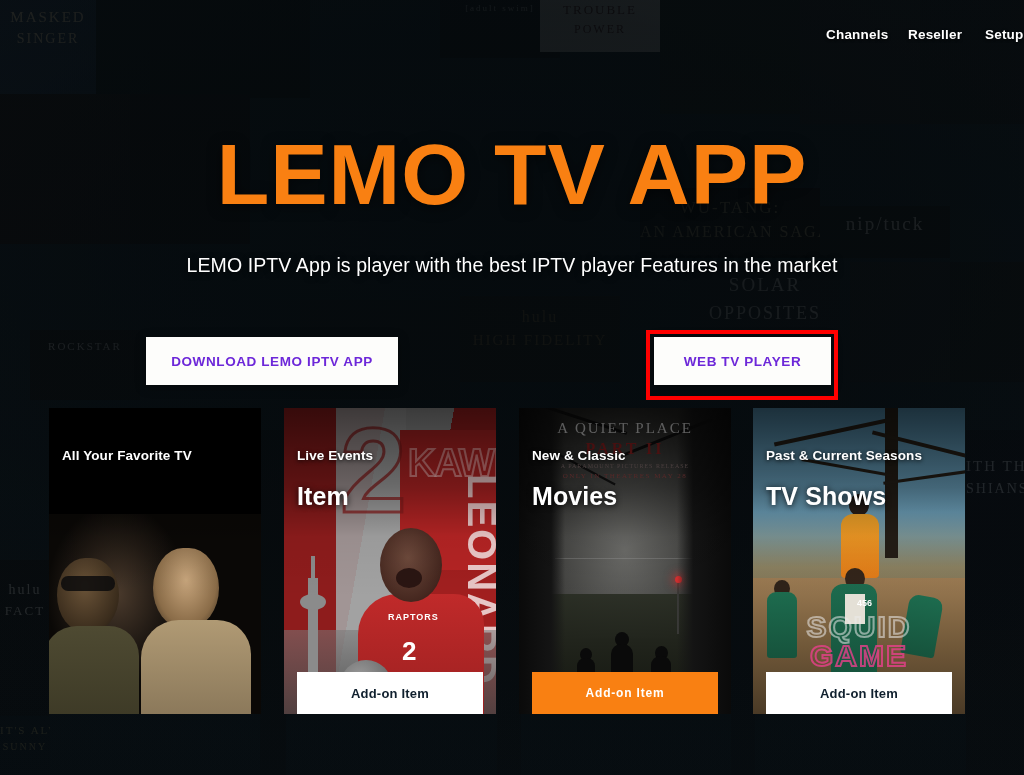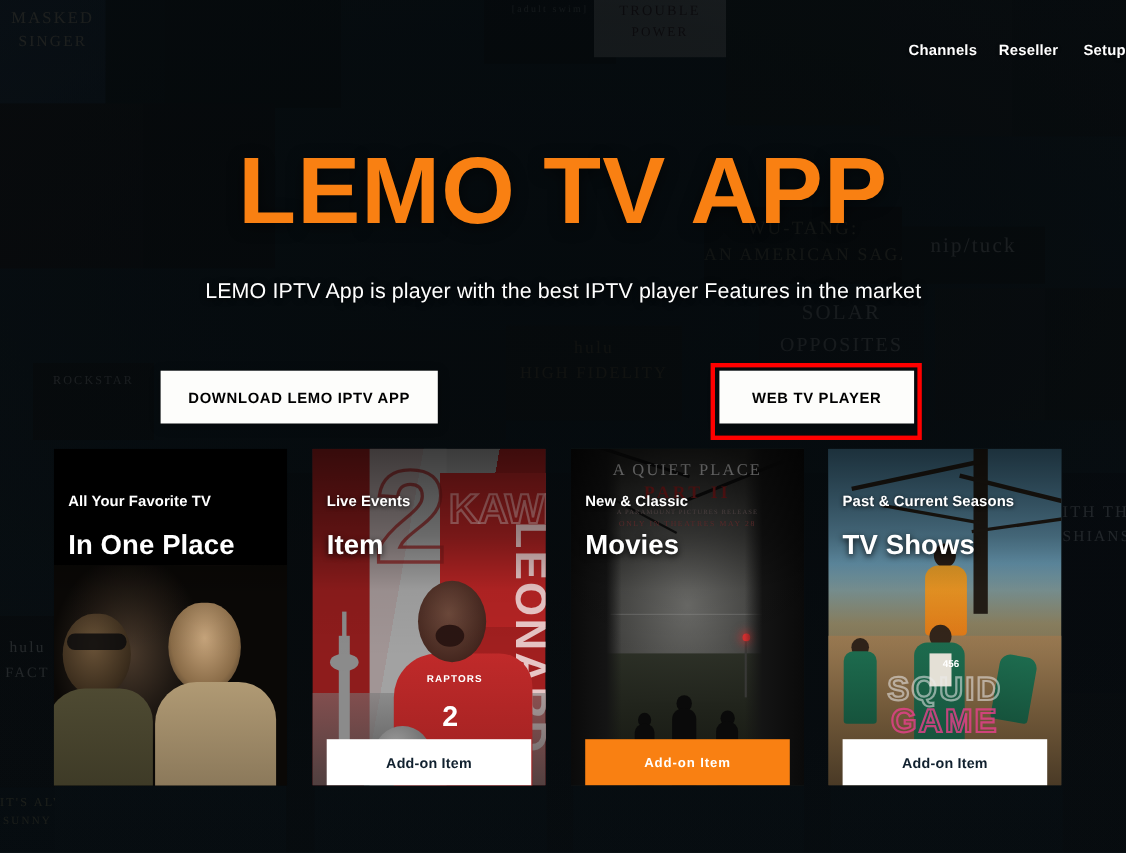--- a/index.html
+++ b/index.html
@@ -41,21 +41,21 @@
   .bg-vignette {
     position: absolute; inset: 0;
     background:
       radial-gradient(ellipse 900px 520px at 50% 32%, rgba(4,9,12,0.82) 0%, rgba(4,9,12,0.62) 45%, rgba(4,9,12,0.30) 75%, rgba(4,9,12,0.12) 100%),
       linear-gradient(180deg, rgba(6,12,16,0.55) 0%, rgba(6,12,16,0.25) 30%, rgba(6,12,16,0.45) 70%, rgba(6,12,16,0.75) 100%);
   }
 
   
   .navbar {
     position: absolute;
-    top: 11px; left: 0; right: 0;
+    top: 0; left: 0; right: 0;
     height: 70px;
     display: flex;
     align-items: center;
     justify-content: flex-end;
     padding-right: 0;
     z-index: 40;
   }
   .nav-item {
     color: #ffffff;
     font-size: 13.5px;
@@ -95,21 +95,21 @@
     font-size: 19.5px;
     font-weight: normal;
     letter-spacing: 0.1px;
     text-shadow: 0 1px 6px rgba(0,0,0,0.85);
   }
 
   
   .hero-btn {
     position: absolute;
     background: #fdfdfb;
-    color: #000000;
+    color: #6d28d9;
     border: none;
     font-family: "Liberation Sans", sans-serif;
     font-size: 13.5px;
     font-weight: bold;
     letter-spacing: 0.6px;
     cursor: pointer;
     display: flex;
     align-items: center;
     justify-content: center;
     box-shadow: 0 2px 10px rgba(0,0,0,0.35);
@@ -388,21 +388,20 @@
         <div class="art-layer c1-photo"></div>
         <div class="art-layer c1-hair-r"></div>
         <div class="art-layer c1-head-l"></div>
         <div class="art-layer c1-glass"></div>
         <div class="art-layer c1-head-r"></div>
         <div class="art-layer c1-body-l"></div>
         <div class="art-layer c1-body-r"></div>
       </div>
       <div class="card-scrim"></div>
       <div class="card-kicker">All Your Favorite TV</div>
-      <div class="card-title">In One Place</div>
     </div>
 
     <div class="card card-2">
       <div class="card-art">
         <div class="art-layer c2-bg"></div>
         <div class="art-layer c2-grey-panel"></div>
         <div class="art-layer c2-red-panel"></div>
         <div class="art-layer c2-num2">2</div>
         <div class="art-layer c2-kawhi">KAWHI</div>
         <div class="art-layer c2-leonard">LEONARD</div>

